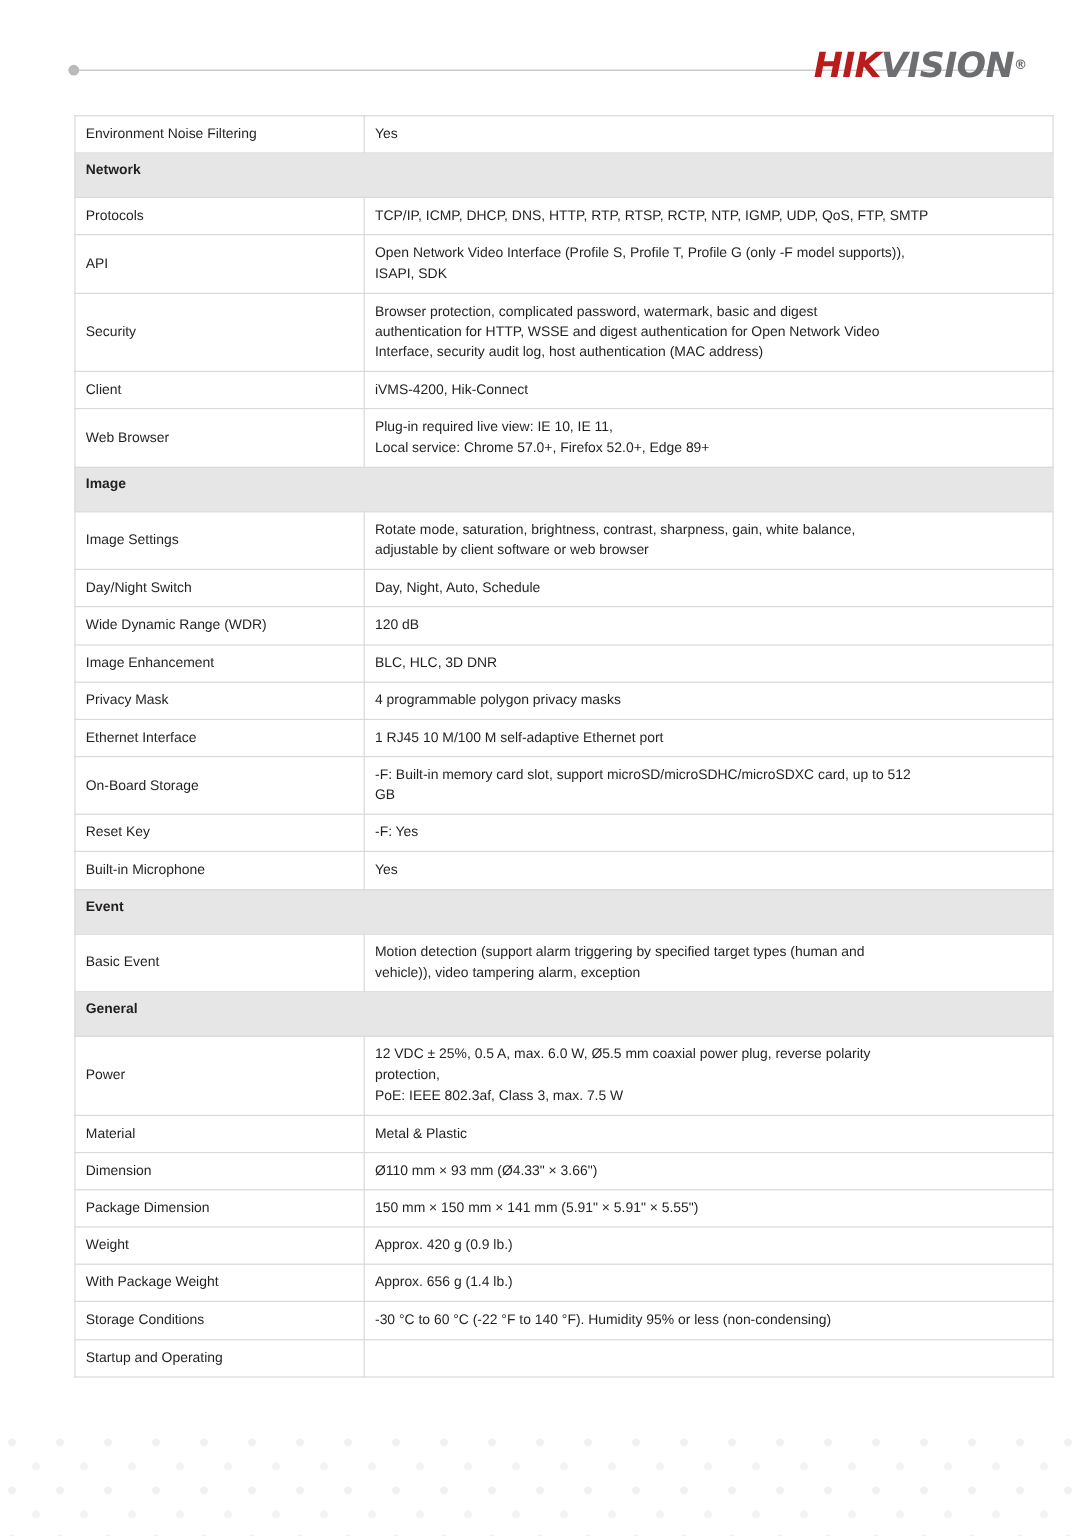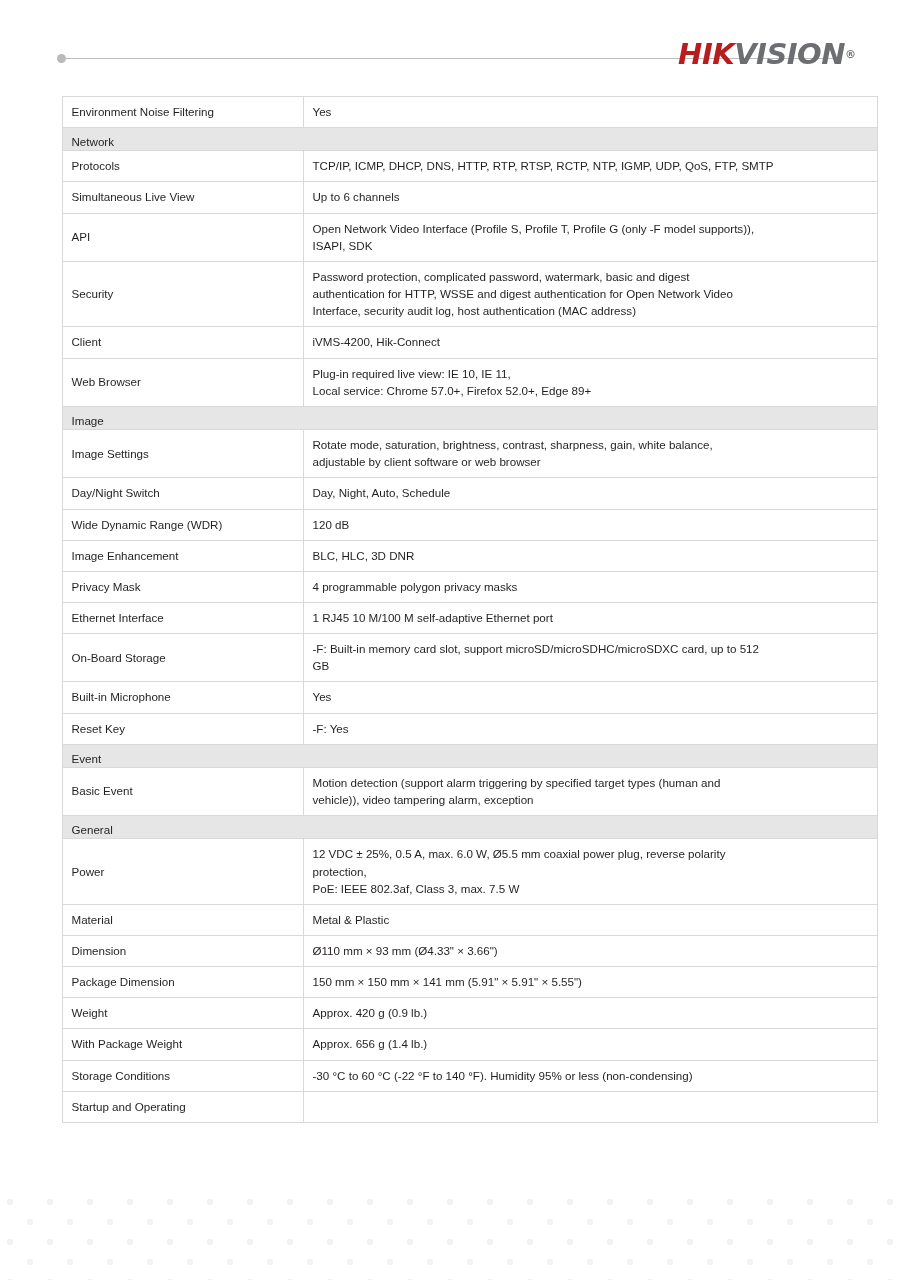--- a/index.html
+++ b/index.html
@@ -91,23 +91,23 @@
   }
   td.label {
     width: 222px;
     margin-top: 44px;
   }
   td.value {
     width: 555px;
   }
   tr.section td {
     background: #e6e6e6;
-    font-weight: normal;
+    font-weight: bold;
     padding-top: 5px;
-    padding-bottom: 0;
+    padding-bottom: 14px;
   }
   .cell-line {
     display: block;
   }
 
   
   .bottom-pattern {
     position: absolute;
     left: 0;
     right: 0;
@@ -145,36 +145,30 @@
         <tr class="section">
           <td colspan="2">Network</td>
         </tr>
         <tr>
           <td class="label">Protocols</td>
           <td class="value">
             <span class="cell-line">TCP/IP, ICMP, DHCP, DNS, HTTP, RTP, RTSP, RCTP, NTP, IGMP, UDP, QoS, FTP, SMTP</span>
           </td>
         </tr>
         <tr>
-          <td class="label">Simultaneous Live View</td>
-          <td class="value">
-            <span class="cell-line">Up to 6 channels</span>
-          </td>
-        </tr>
-        <tr>
           <td class="label">API</td>
           <td class="value">
             <span class="cell-line">Open Network Video Interface (Profile S, Profile T, Profile G (only -F model supports)),</span>
             <span class="cell-line">ISAPI, SDK</span>
           </td>
         </tr>
         <tr>
           <td class="label">Security</td>
           <td class="value">
-            <span class="cell-line">Password protection, complicated password, watermark, basic and digest</span>
+            <span class="cell-line">Browser protection, complicated password, watermark, basic and digest</span>
             <span class="cell-line">authentication for HTTP, WSSE and digest authentication for Open Network Video</span>
             <span class="cell-line">Interface, security audit log, host authentication (MAC address)</span>
           </td>
         </tr>
         <tr>
           <td class="label">Client</td>
           <td class="value">
             <span class="cell-line">iVMS-4200, Hik-Connect</span>
           </td>
         </tr>
@@ -226,29 +220,29 @@
           </td>
         </tr>
         <tr>
           <td class="label">On-Board Storage</td>
           <td class="value">
             <span class="cell-line">-F: Built-in memory card slot, support microSD/microSDHC/microSDXC card, up to 512</span>
             <span class="cell-line">GB</span>
           </td>
         </tr>
         <tr>
+          <td class="label">Reset Key</td>
+          <td class="value">
+            <span class="cell-line">-F: Yes</span>
+          </td>
+        </tr>
+        <tr>
           <td class="label">Built-in Microphone</td>
           <td class="value">
             <span class="cell-line">Yes</span>
-          </td>
-        </tr>
-        <tr>
-          <td class="label">Reset Key</td>
-          <td class="value">
-            <span class="cell-line">-F: Yes</span>
           </td>
         </tr>
         <tr class="section">
           <td colspan="2">Event</td>
         </tr>
         <tr>
           <td class="label">Basic Event</td>
           <td class="value">
             <span class="cell-line">Motion detection (support alarm triggering by specified target types (human and</span>
             <span class="cell-line">vehicle)), video tampering alarm, exception</span>

